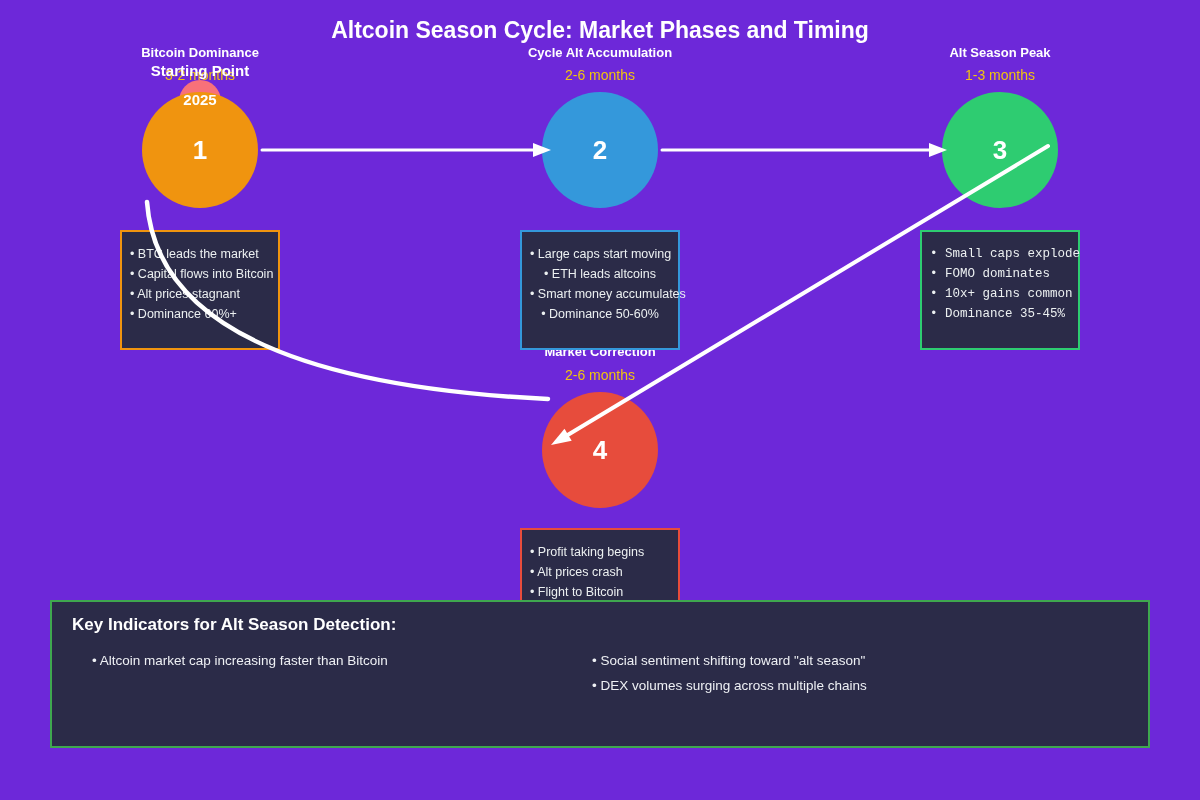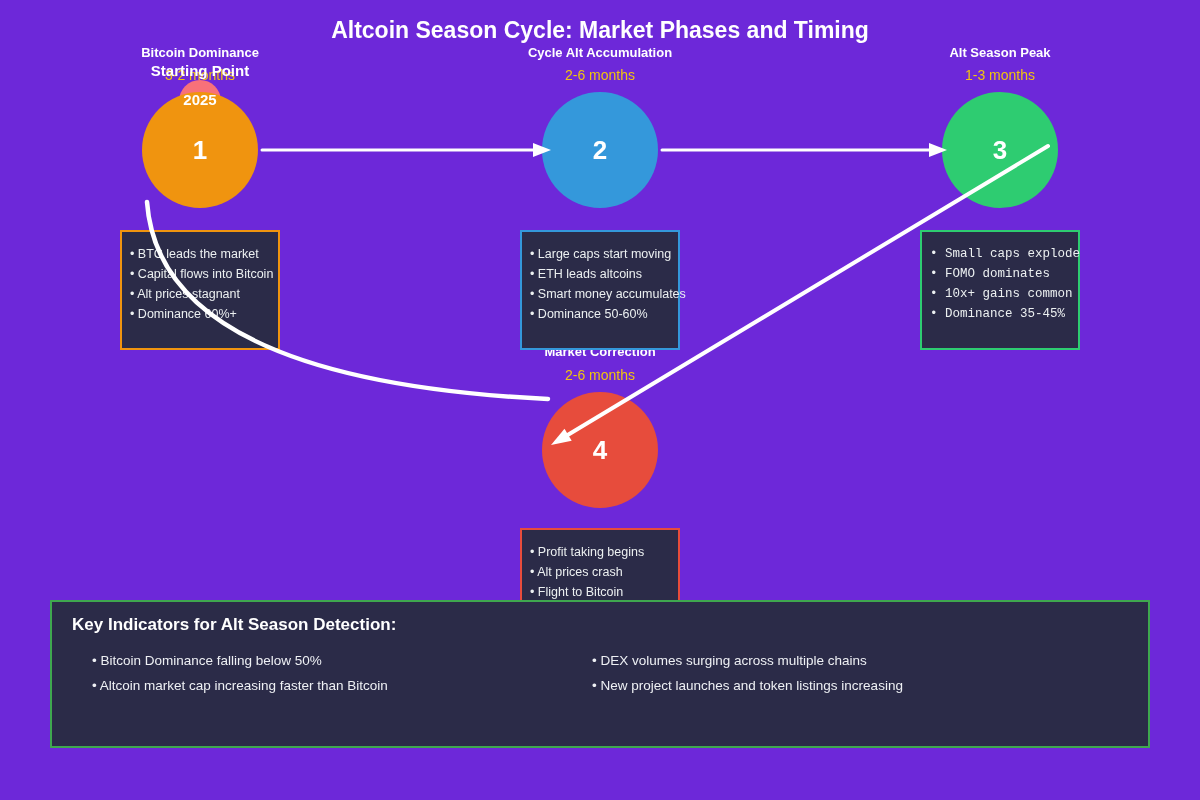--- a/index.html
+++ b/index.html
@@ -73,21 +73,21 @@
   <div class="abs node" style="left: 542px; top: 392px; background-color: rgb(231, 76, 60);">
     <span>4</span>
   </div>
 
   <div class="abs info-box" style="left: 120px; top: 230px; border-color: rgb(240, 148, 15);">
       <div class="bullet">• BTC leads the market</div>
       <div class="bullet">• Capital flows into Bitcoin</div>
       <div class="bullet">• Alt prices stagnant</div>
       <div class="bullet">• Dominance 60%+</div>
     </div>
-  <div class="abs info-box" style="left: 520px; top: 230px; border-color: rgb(52, 152, 219);">
+  <div class="abs info-box" style="left: 520px; top: 230px; border-color: rgb(52, 152, 219); text-align: center;">
       <div class="bullet">• Large caps start moving</div>
       <div class="bullet">• ETH leads altcoins</div>
       <div class="bullet">• Smart money accumulates</div>
       <div class="bullet">• Dominance 50-60%</div>
     </div>
   <div class="abs info-box" style="left: 920px; top: 230px; border-color: rgb(46, 204, 113); font-family: Liberation Mono, monospace;">
       <div class="bullet">• Small caps explode</div>
       <div class="bullet">• FOMO dominates</div>
       <div class="bullet">• 10x+ gains common</div>
       <div class="bullet">• Dominance 35-45%</div>
@@ -104,22 +104,21 @@
     <line class="shaft" x1="662" y1="150" x2="930" y2="150" stroke-width="3"></line>
     <polygon class="head" points="947,150 929,143 929,157"></polygon>
     <line class="shaft" x1="1048" y1="146" x2="566" y2="436" stroke-width="4"></line>
     <polygon class="head" points="551,445 571.7,440.7 564.5,428.7"></polygon>
     <path class="shaft" d="M 147 202 Q 160 380 548 399" stroke-width="4.5"></path>
   </svg>
 
   <div id="indicators-panel" class="abs">
     <div id="indicators-heading" class="abs">Key Indicators for Alt Season Detection:</div>
     <div id="ind-col-left" class="abs ind-col">
-        <div class="bullet">• Bitcoin Dominance falling below 50%</div>
         <div class="bullet">• Altcoin market cap increasing faster than Bitcoin</div>
       </div>
     <div id="ind-col-right" class="abs ind-col">
+        <div class="bullet">• Social sentiment shifting toward "alt season"</div>
         <div class="bullet">• DEX volumes surging across multiple chains</div>
-        <div class="bullet">• New project launches and token listings increasing</div>
       </div>
   </div>
 
 </div>
 
 </body></html>

